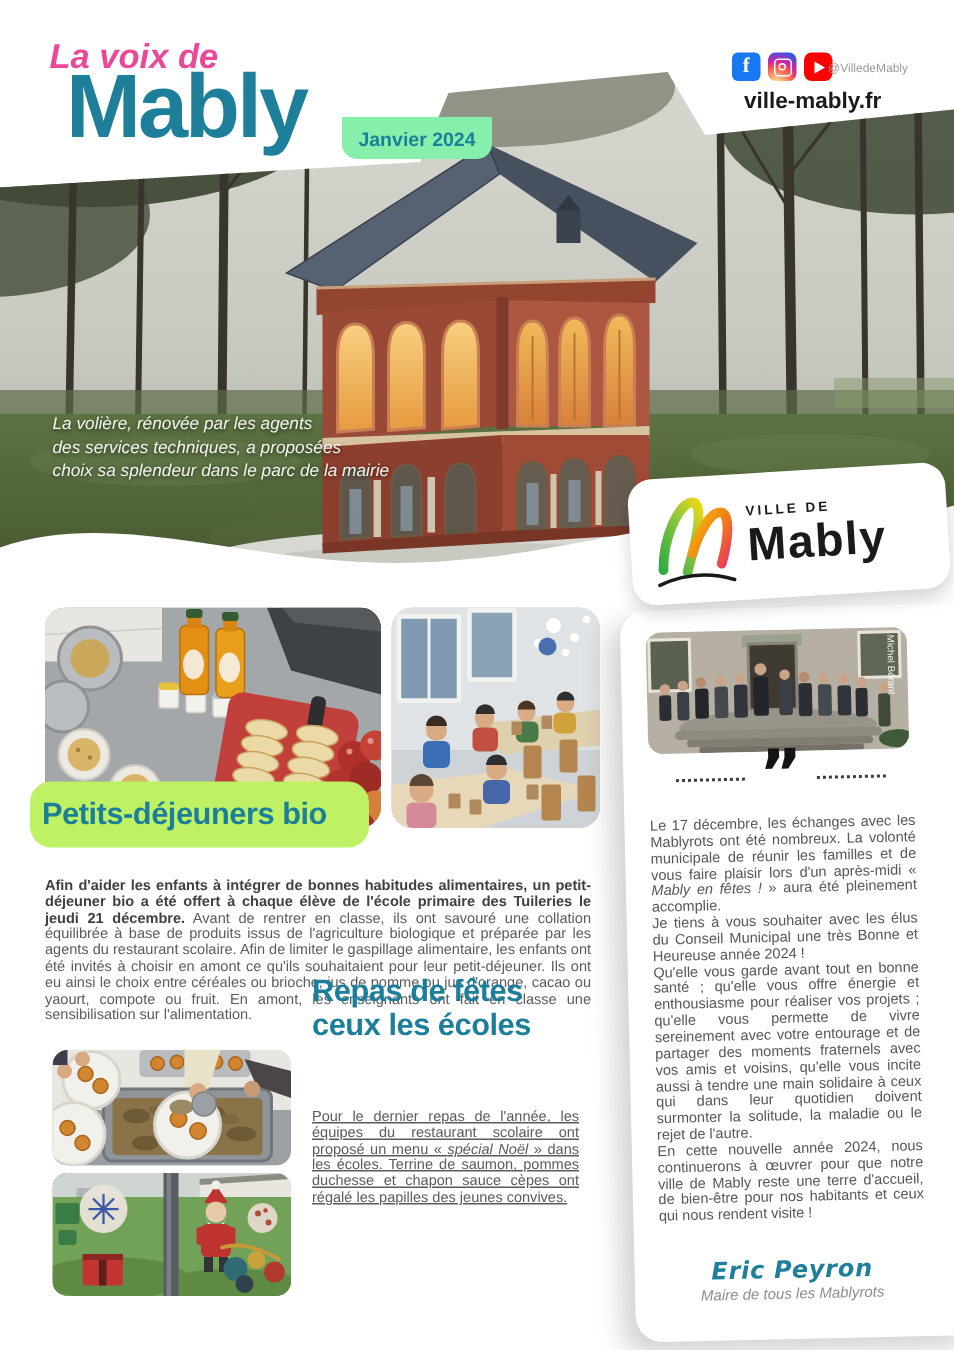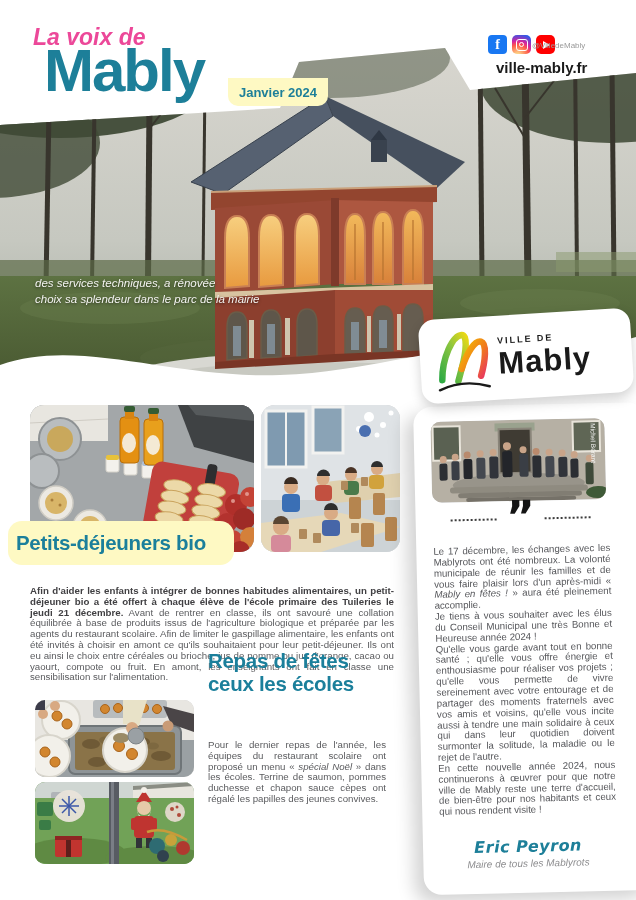--- a/index.html
+++ b/index.html
@@ -2,59 +2,59 @@
 <html><head>
 <meta charset="utf-8">
 <style>
   html,body{margin:0;padding:0;background:#e9e9e9;}
   #page{position:relative;width:636px;height:900px;background:#ffffff;overflow:hidden;
         font-family:"Liberation Sans",sans-serif;-webkit-font-smoothing:antialiased;}
   .abs{position:absolute;}
   
   .masthead1{left:33px;top:24px;font-size:23px;font-weight:800;font-style:italic;color:#ec4899;letter-spacing:0;}
   .masthead2{left:44px;top:36px;font-size:60px;font-weight:800;color:#1d7f99;letter-spacing:-2px;}
-  .issue-tab{left:228px;top:78px;width:100px;height:28px;background:#fef9c3;border-radius:0 0 10px 10px;z-index:6;
+  .issue-tab{left:228px;top:78px;width:100px;height:28px;background:#86efac;border-radius:0 0 10px 10px;z-index:6;
              display:flex;align-items:center;justify-content:center;}
   .issue-tab span{color:#1d7f99;font-size:13px;font-weight:700;}
   .social-row{left:488px;top:35px;display:flex;gap:5px;align-items:center;z-index:7;}
   .sicon{width:19px;height:19px;border-radius:4px;display:flex;align-items:center;justify-content:center;}
   .fb{background:#1877f2;color:#fff;font-weight:800;font-size:14px;font-family:"Liberation Serif",serif;}
   .ig{background:radial-gradient(circle at 30% 110%, #fdf497 0%, #fd5949 45%, #d6249f 60%, #285AEB 90%);border-radius:5px;}
   .ig i{display:block;width:10px;height:10px;border:1.6px solid #fff;border-radius:3px;position:relative;}
   .ig i::after{content:"";position:absolute;left:2.2px;top:2.2px;width:3.6px;height:3.6px;border:1.4px solid #fff;border-radius:50%;}
   .yt{background:#ff0000;border-radius:5px;}
   .yt i{display:block;width:0;height:0;border-left:7px solid #fff;border-top:4.5px solid transparent;border-bottom:4.5px solid transparent;margin-left:2px;}
-  .handle{left:532px;top:41px;font-size:8px;color:#9a9a9a;z-index:7;}
+  .handle{left:552px;top:41px;font-size:8px;color:#9a9a9a;z-index:7;}
   .website{left:496px;top:59px;font-size:15px;font-weight:800;color:#1a1a1a;z-index:7;}
   
   #hero{left:0;top:48px;width:636px;height:350px;z-index:1;
         background:linear-gradient(#d8d6cf 0%,#c6c8c0 55%,#b9bdb4 70%);
         clip-path:polygon(0 77px,280px 60px,299px 14px,445px 0,470px 42px,636px 25px,636px 350px,0 350px);}
   .caption{left:35px;top:228px;color:#f3f3f0;font-style:italic;font-size:11.5px;line-height:15.5px;
            text-shadow:0 1px 3px rgba(0,0,0,.55);z-index:4;}
   #wave{left:0;bottom:-1px;width:636px;height:72px;z-index:5;}
   
   .logo-card{left:420px;top:314px;width:212px;height:84px;background:#fff;border-radius:16px;z-index:8;
              transform:rotate(-3.5deg);box-shadow:0 5px 12px rgba(0,0,0,.18);
              display:flex;align-items:center;padding-left:14px;box-sizing:border-box;}
   .logo-text{margin-left:6px;line-height:1;}
   .logo-villede{font-size:9px;letter-spacing:2px;font-weight:700;color:#1a1a1a;margin-bottom:2px;}
   .logo-name{font-size:31px;font-weight:700;color:#1a1a1a;letter-spacing:1px;}
   
   .ph{overflow:hidden;background:#ccc;}
   .r14{border-radius:14px;} .r10{border-radius:10px;}
   
-  .title-tab{left:8px;top:521px;width:226px;height:44px;background:#fef9c3;border-radius:14px;z-index:3;
+  .title-tab{left:20px;top:521px;width:226px;height:44px;background:#bef264;border-radius:14px;z-index:3;
              display:flex;align-items:center;}
   .h-teal{color:#1b7f9b;font-weight:800;}
   .title-tab span{font-size:20.5px;padding-left:8px;letter-spacing:-0.3px;}
   .body-col{text-align:justify;font-size:9.7px;line-height:10.8px;color:#5a5b5e;}
   .lead{font-weight:700;color:#414043;}
   .meals-title{left:208px;top:649px;font-size:20.5px;line-height:23px;letter-spacing:-0.3px;}
-  .meals-text{left:208px;top:740px;width:178px;}
+  .meals-text{left:208px;top:740px;width:178px;text-decoration:underline;}
   .meals-text p{margin:0;}
   
   .mayor-card{left:413px;top:402px;width:232px;height:488px;background:#fff;border-radius:18px;z-index:6;
               transform:rotate(-1.3deg);transform-origin:top right;
               box-shadow:-9px 8px 18px rgba(0,0,0,.18);}
   .mayor-card .inner{position:relative;width:100%;height:100%;}
   .credit{position:absolute;left:176px;top:20px;writing-mode:vertical-rl;font-size:6.5px;color:#fff;opacity:.9;z-index:2;}
   .quote-row{position:absolute;left:0;top:102px;width:210px;display:flex;align-items:center;justify-content:center;gap:10px;}
   .dotline{width:46px;border-top:2.4px dotted #3c3c3c;}
   .quote-glyph{font-size:44px;font-weight:800;color:#141414;line-height:20px;height:24px;font-family:"DejaVu Sans",sans-serif;}
@@ -162,21 +162,22 @@
       <g fill="#cfc5ae">
         <rect x="74" y="232" width="5" height="38"></rect>
           <rect x="110" y="230" width="5" height="37"></rect>
         <rect x="192" y="228" width="4" height="36"></rect>
           <rect x="222" y="226" width="4" height="36"></rect>
       </g>
       <path d="M40,274 L160,266 L258,262 L258,268 L160,274 L40,281 Z" fill="#793525"></path>
     </svg>
 
     <div class="abs caption">
-      <div>des services techniques, a rénovée</div>
+      <div>La volière, rénovée par les agents</div>
+      <div>des services techniques, a proposées</div>
       <div>choix sa splendeur dans le parc de la mairie</div>
     </div>
 
     <svg id="wave" class="abs" viewBox="0 0 636 72" preserveAspectRatio="none">
       <path d="M0,72 V38 C80,10 170,52 280,48 C380,44 430,16 530,22 C580,25 615,16 636,10 V72 Z" fill="#ffffff"></path>
     </svg>
   </div>
 
   <div class="abs masthead1">La voix de</div>
   <div class="abs masthead2">Mably</div>

